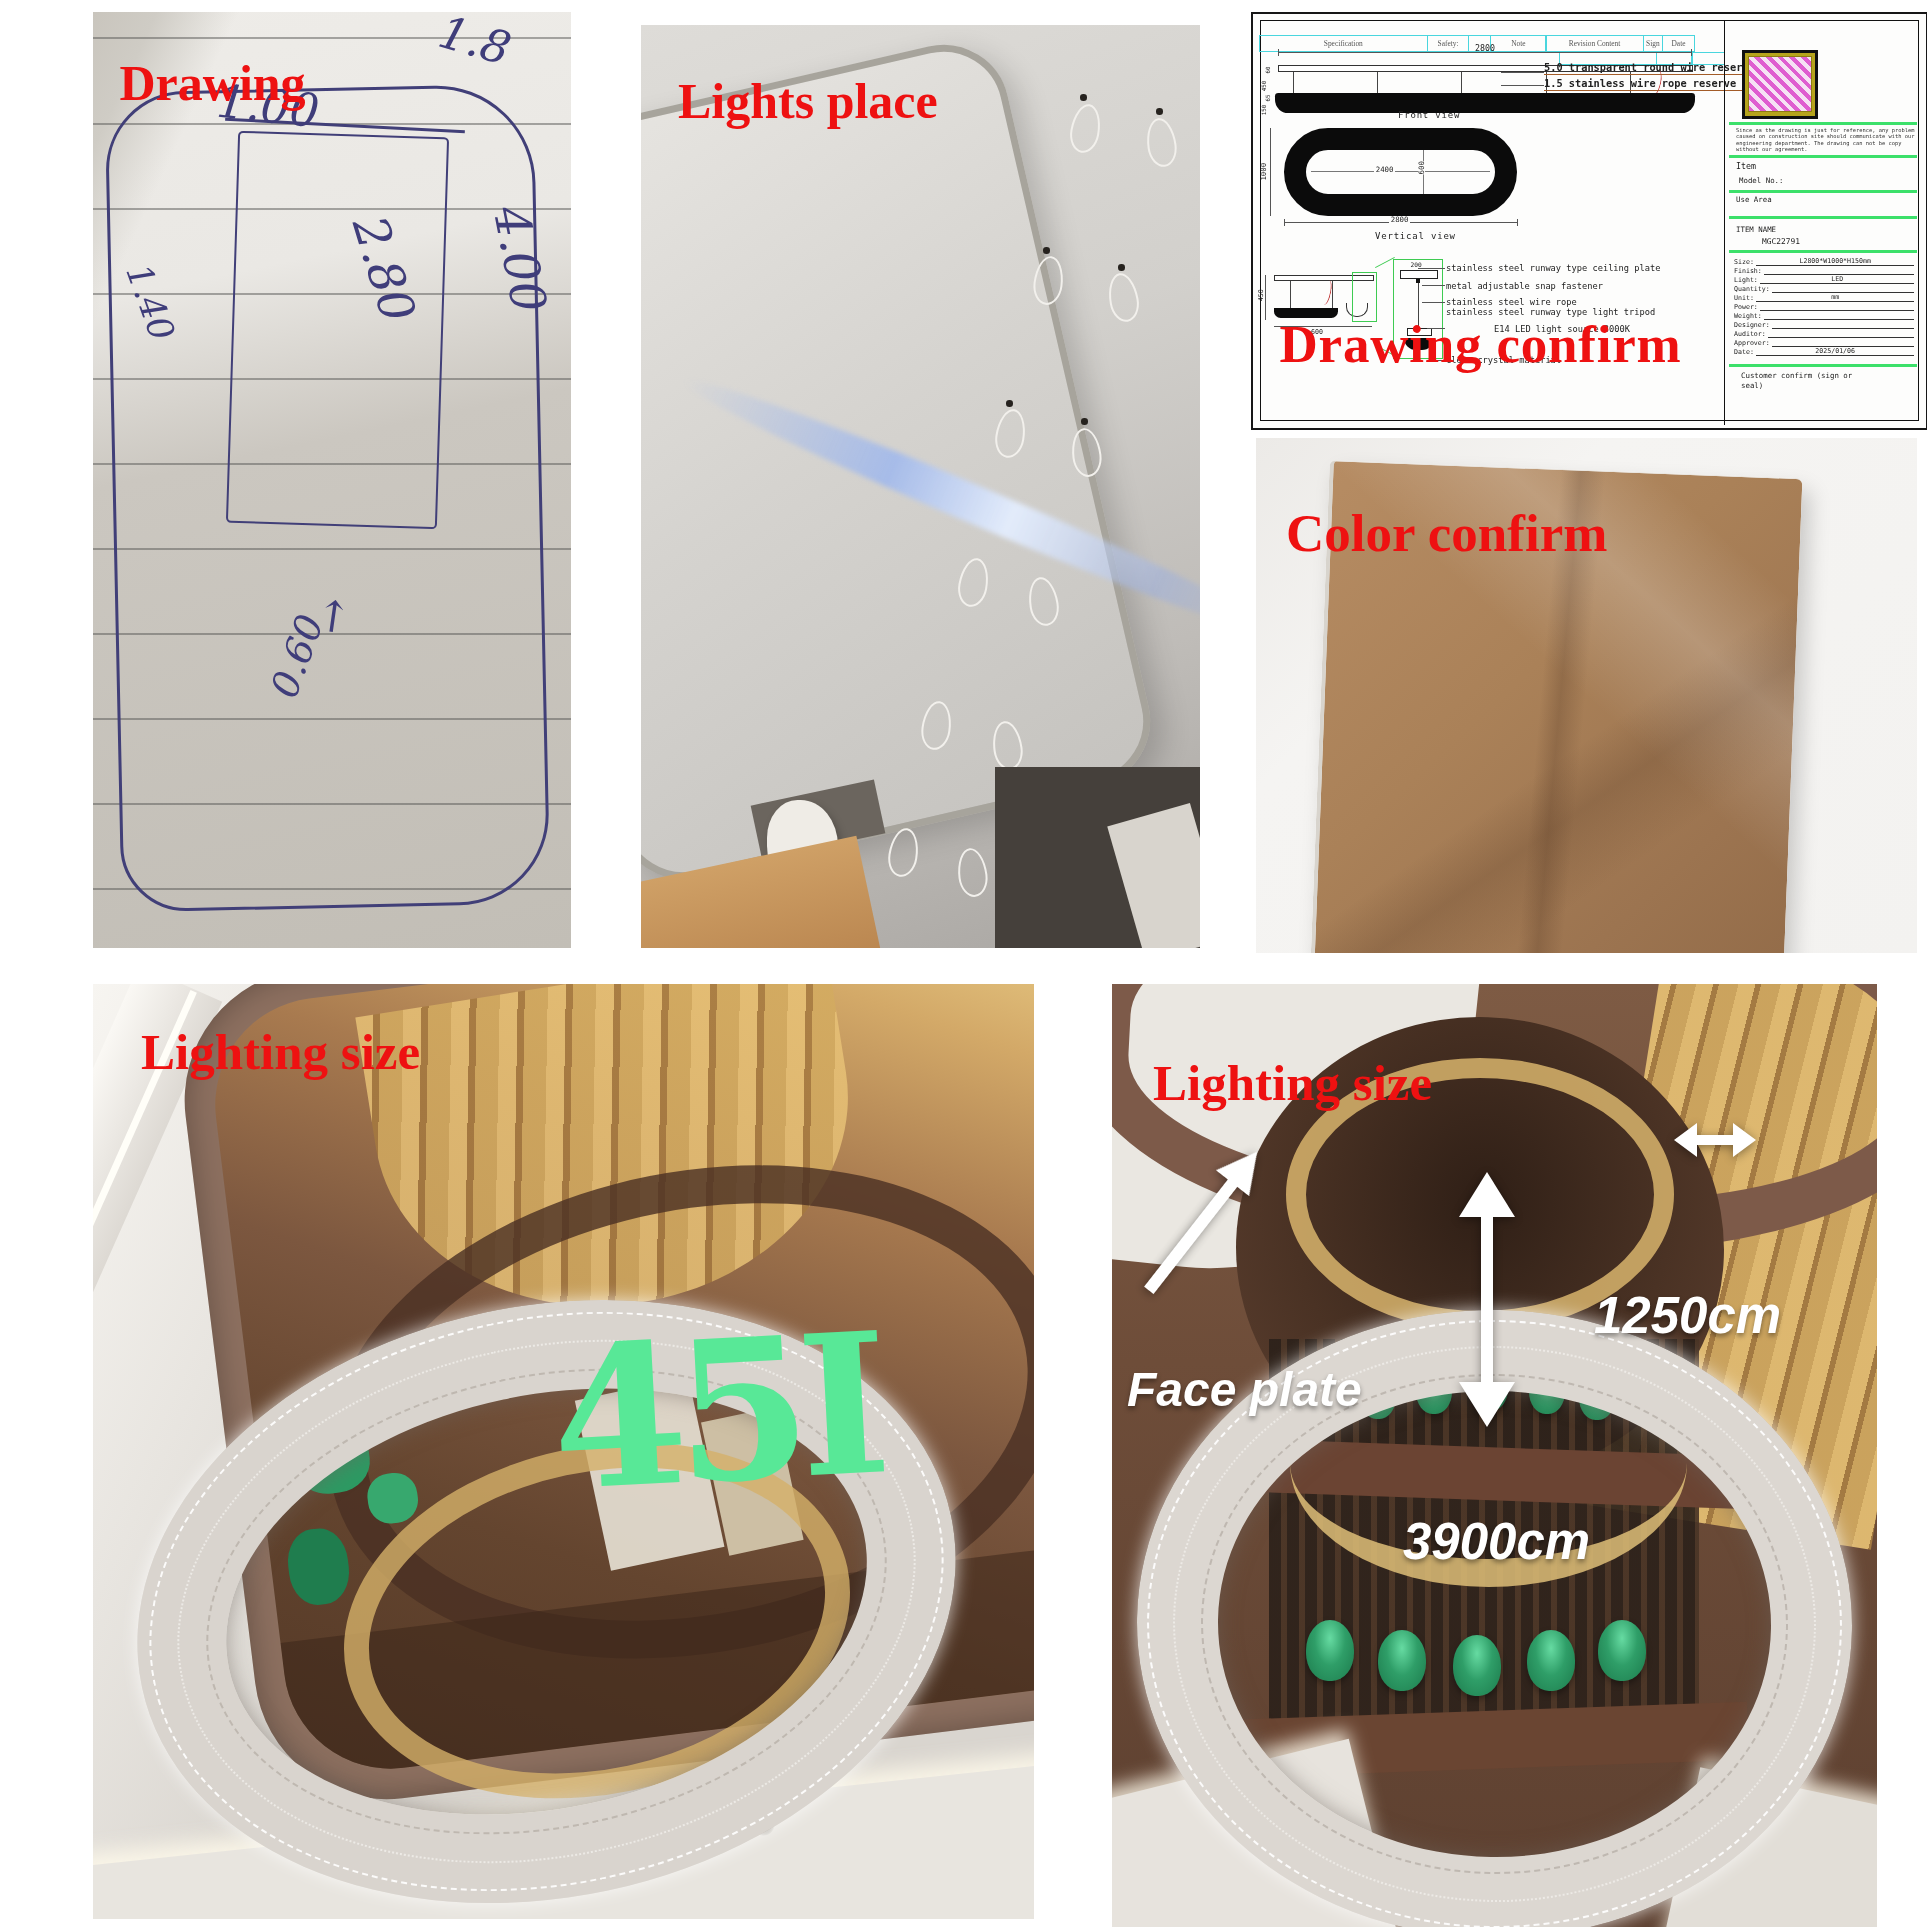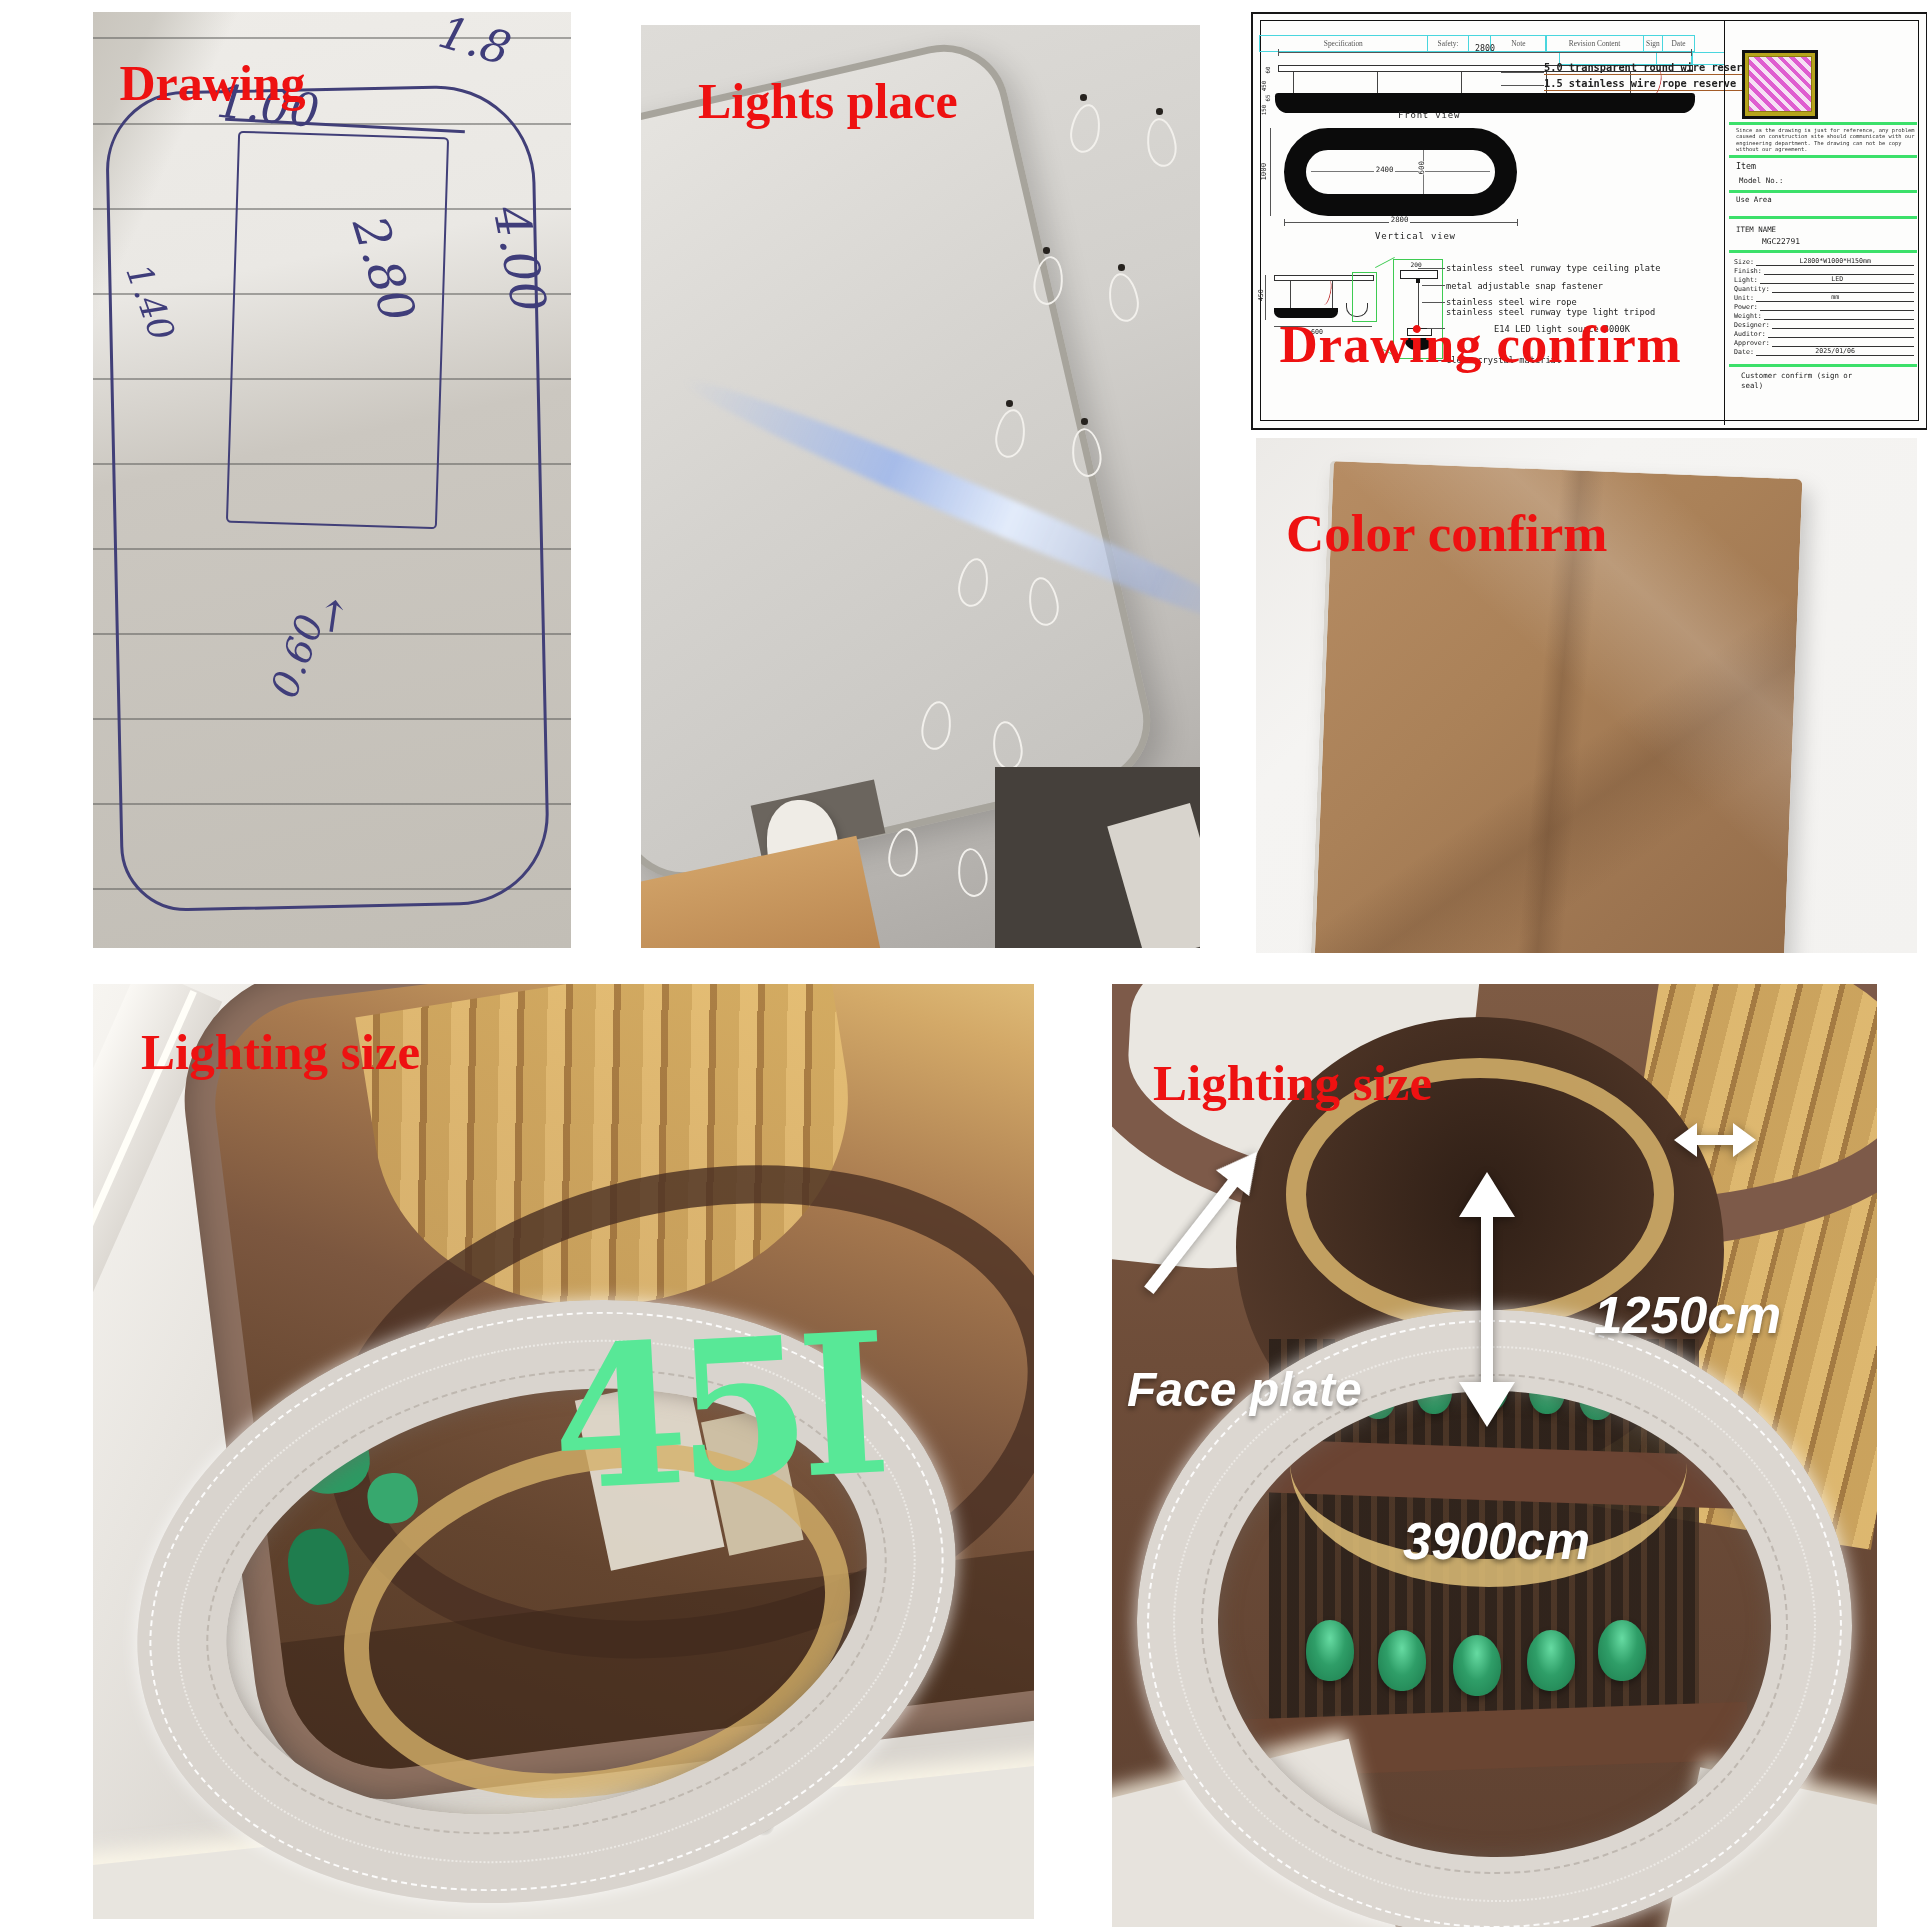--- a/index.html
+++ b/index.html
@@ -124,21 +124,21 @@
     <div class="anchor-dot" style="left:440px;top:393px;"></div>
 
     <div class="abs" style="left:114px;top:767px;width:126px;height:55px;background:#6b655e;transform:rotate(-12deg);"></div>
     <div class="abs" style="left:126px;top:775px;width:71px;height:88px;background:#efece6;
                 border-radius:45% 55% 50% 50%;box-shadow:3.3px 5px 8.3px rgba(0,0,0,.25);"></div>
 
     <div class="abs" style="left:-25px;top:836px;width:256px;height:124px;transform:rotate(-12deg);
                 background:linear-gradient(#cfa066,#b9854f);"></div>
     <div class="abs" style="left:354px;top:742px;width:205px;height:181px;background:#45403b;"></div>
     <div class="abs" style="left:484px;top:787px;width:86px;height:141px;background:#d8d4cd;transform:rotate(-16deg);"></div>
-    <span class="red-label" style="left:37px;top:51px;font-size:50px;margin-left:20px;">Lights place</span>
+    <span class="red-label" style="left:37px;top:51px;font-size:50px;">Lights place</span>
   </div>
 
   <div class="panel p-cad">
     <div class="cad-frame"></div>
 
     <div class="abs" style="left:6.6px;top:21.5px;width:467px;display:flex;">
       <div class="cyan-cell" style="width:169px;">Specification</div>
       <div class="cyan-cell" style="width:42px;text-align:right;">Safety:</div>
       <div class="cyan-cell" style="width:23px;"></div>
       <div class="cyan-cell" style="width:56px;">Note</div>

